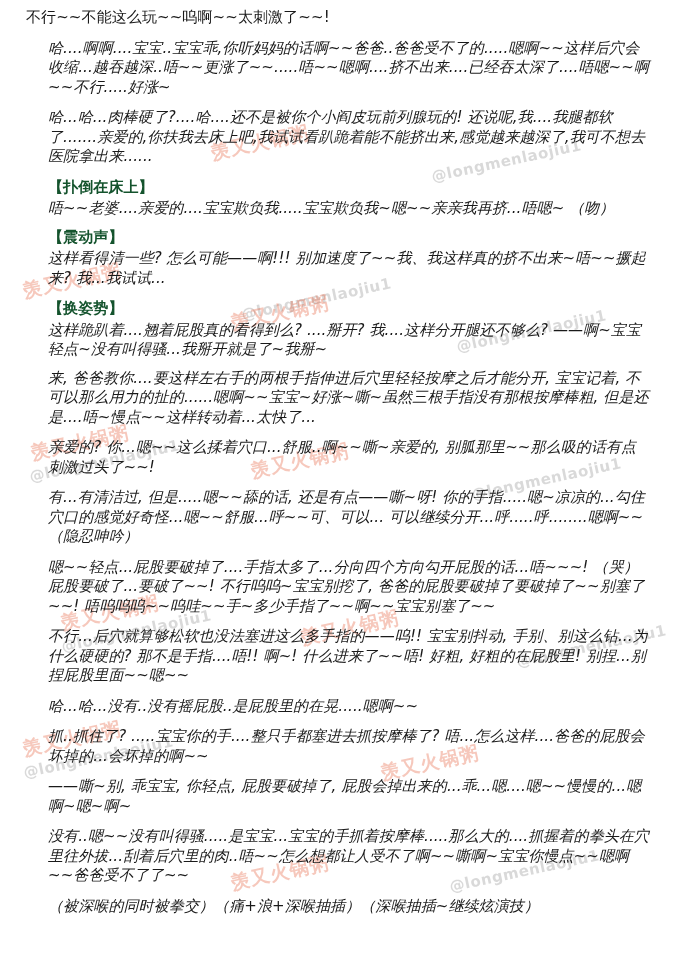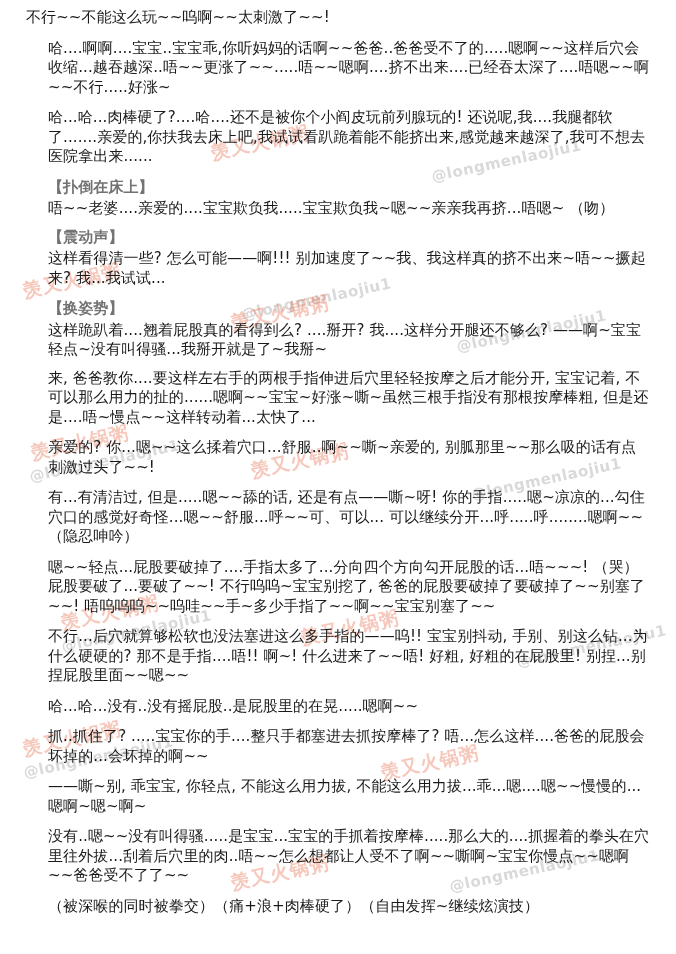--- a/index.html
+++ b/index.html
@@ -26,28 +26,29 @@
     line-height: 19.5px;
     color: #1a1a1a;
     letter-spacing: 0.1px;
   }
   .para {
     margin: 0 0 11px 0;
     text-indent: 0;
   }
   .para.indent {
     padding-left: 22px;
+    font-style: italic;
   }
   .para.tight {
     margin-bottom: 9px;
   }
   .tagline {
     padding-left: 22px;
     margin: 0 0 2px 0;
-    color: #737373;
+    color: #14532d;
     font-weight: bold;
   }
   .final {
     color: #e8491d;
     margin: 0;
     padding-left: 0;
   }
   
   .wm {
     position: absolute;
@@ -123,23 +124,23 @@
     <p class="para indent">有...有清洁过, 但是.....嗯~~舔的话, 还是有点——嘶~呀! 你的手指.....嗯~凉凉的...勾住穴口的感觉好奇怪...嗯~~舒服...呼~~可、可以... 可以继续分开...呼.....呼........嗯啊~~ （隐忍呻吟）</p>
 
     <p class="para indent">嗯~~轻点...屁股要破掉了....手指太多了...分向四个方向勾开屁股的话...唔~~~! （哭） 屁股要破了...要破了~~! 不行呜呜~宝宝别挖了, 爸爸的屁股要破掉了要破掉了~~别塞了~~! 唔呜呜呜~~呜哇~~手~多少手指了~~啊~~宝宝别塞了~~</p>
 
     <p class="para indent">不行...后穴就算够松软也没法塞进这么多手指的——呜!! 宝宝别抖动, 手别、别这么钻...为什么硬硬的? 那不是手指....唔!! 啊~! 什么进来了~~唔! 好粗, 好粗的在屁股里! 别捏...别捏屁股里面~~嗯~~</p>
 
     <p class="para indent">哈...哈...没有..没有摇屁股..是屁股里的在晃.....嗯啊~~</p>
 
     <p class="para indent">抓..抓住了? .....宝宝你的手....整只手都塞进去抓按摩棒了? 唔...怎么这样....爸爸的屁股会坏掉的...会坏掉的啊~~</p>
 
-    <p class="para indent">——嘶~别, 乖宝宝, 你轻点, 不能这么用力拔, 不能这么用力拔...乖...嗯....嗯~~慢慢的...嗯啊~嗯~啊~</p>
+    <p class="para indent">——嘶~别, 乖宝宝, 你轻点, 屁股要破掉了, 屁股会掉出来的...乖...嗯....嗯~~慢慢的...嗯啊~嗯~啊~</p>
 
     <p class="para indent">没有..嗯~~没有叫得骚.....是宝宝...宝宝的手抓着按摩棒.....那么大的....抓握着的拳头在穴里往外拔...刮着后穴里的肉..唔~~怎么想都让人受不了啊~~嘶啊~宝宝你慢点~~嗯啊~~爸爸受不了了~~</p>
 
 
-    <p class="para indent">（被深喉的同时被拳交）（痛+浪+肉棒硬了）（自由发挥~继续炫演技）</p>
+    <p class="para indent">（被深喉的同时被拳交）（痛+浪+深喉抽插）（深喉抽插~继续炫演技）</p>
 
     <p class="final"></p>
 
   </div>
 </div>
 
 </body></html>

